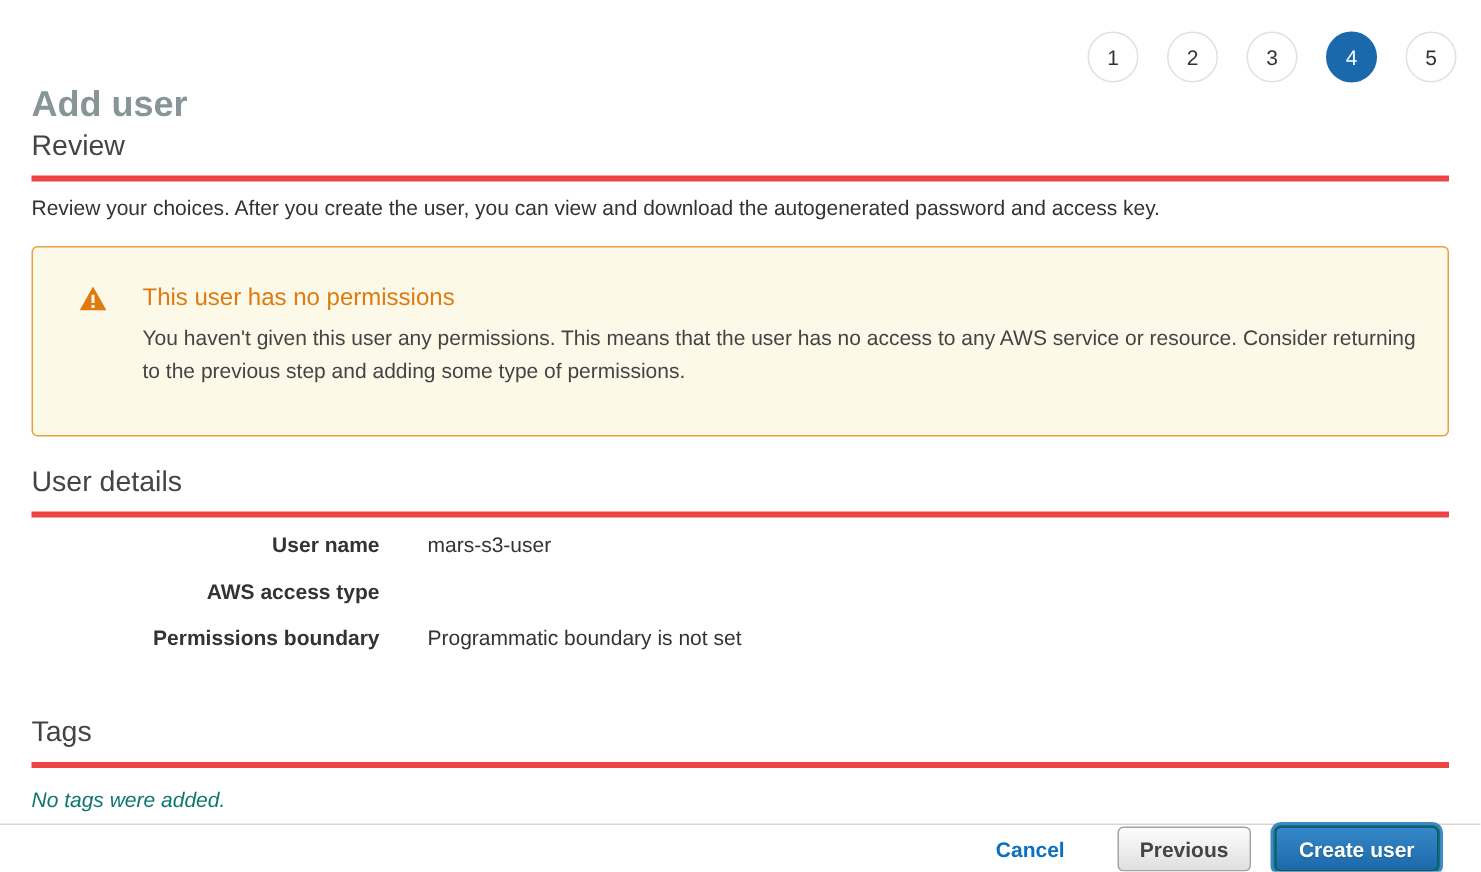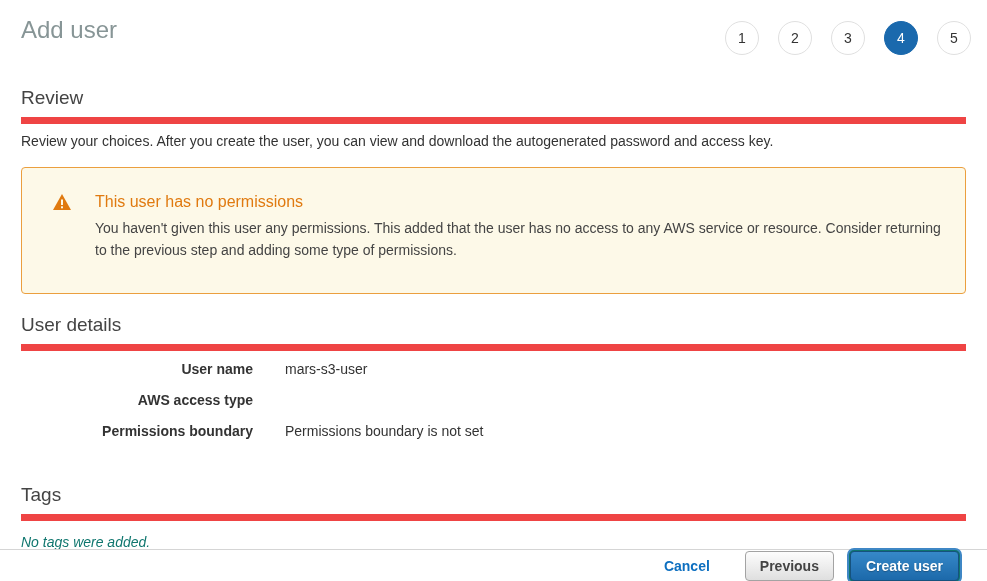--- a/index.html
+++ b/index.html
@@ -5,35 +5,35 @@
   * { margin: 0; padding: 0; box-sizing: border-box; }
   html, body { background: #fff; }
   body {
     width: 987px; height: 581px; position: relative; overflow: hidden;
     font-family: "Liberation Sans", "DejaVu Sans", sans-serif;
     color: #333; font-size: 14px;
   }
 
   
   .header { position: relative; height: 62px; padding: 14px 21px 0 21px; }
-  .page-title { font-size: 24px; font-weight: 400; color: #879596; line-height: 32px; }
+  .page-title { font-size: 24px; font-weight: 700; color: #879596; line-height: 32px; margin-top: 40px; }
   .steps { position: absolute; top: 21px; right: 16px; display: flex; gap: 19px; }
   .step {
     width: 34px; height: 34px; border-radius: 50%;
     background: #fff; border: 1px solid #e0e0e0;
     display: flex; align-items: center; justify-content: center;
     font-size: 14px; color: #333;
   }
   .step.active { background: #1a69ad; border-color: #1a69ad; color: #fff; }
 
   
   .main { margin: 0 21px; }
   h2.section-heading {
     font-size: 19px; font-weight: 400; color: #444;
-    line-height: 24px; padding-bottom: 7px; border-bottom: 7px solid #ef4444;
+    line-height: 24px; padding-bottom: 7px; border-bottom: 4px solid #ef4444;
   }
   .review-heading { margin-top: 24px; }
   .review-desc { margin-top: 9px; font-size: 14px; color: #333; line-height: 17px; }
 
   
   .warning-box {
     margin-top: 17px; border: 1px solid #eb9f3e; border-radius: 4px;
     background: #fdf9e8; padding: 24px 20px 32px 31px; min-height: 120px;
   }
   .warning-row { display: flex; align-items: flex-start; }
@@ -108,37 +108,37 @@
 
   <div class="warning-box">
     <div class="warning-row">
       <svg class="warning-icon" viewBox="0 0 18 16">
         <path d="M9 0 L18 16 L0 16 Z" fill="#e07a10"></path>
         <rect x="8" y="5.5" width="2" height="5.5" fill="#fdf9e8"></rect>
         <rect x="8" y="12.3" width="2" height="2" fill="#fdf9e8"></rect>
       </svg>
       <div class="warning-content">
         <div class="warning-title">This user has no permissions</div>
-        <div class="warning-body">You haven't given this user any permissions. This added that the user has no access to any AWS service or resource. Consider returning to the previous step and adding some type of permissions.</div>
+        <div class="warning-body">You haven't given this user any permissions. This means that the user has no access to any AWS service or resource. Consider returning to the previous step and adding some type of permissions.</div>
       </div>
     </div>
   </div>
 
   <h2 class="section-heading user-details-heading">User details</h2>
   <div class="detail-rows">
     <div class="detail-row">
       <div class="detail-label">User name</div>
       <div class="detail-value">mars-s3-user</div>
     </div>
     <div class="detail-row">
       <div class="detail-label">AWS access type</div>
     </div>
     <div class="detail-row">
       <div class="detail-label">Permissions boundary</div>
-      <div class="detail-value">Permissions boundary is not set</div>
+      <div class="detail-value">Programmatic boundary is not set</div>
     </div>
   </div>
 
   <h2 class="section-heading tags-heading">Tags</h2>
   <p class="tags-empty">No tags were added.</p>
 
 </div>
 
 <div class="footer">
   <a class="cancel-link">Cancel</a>

